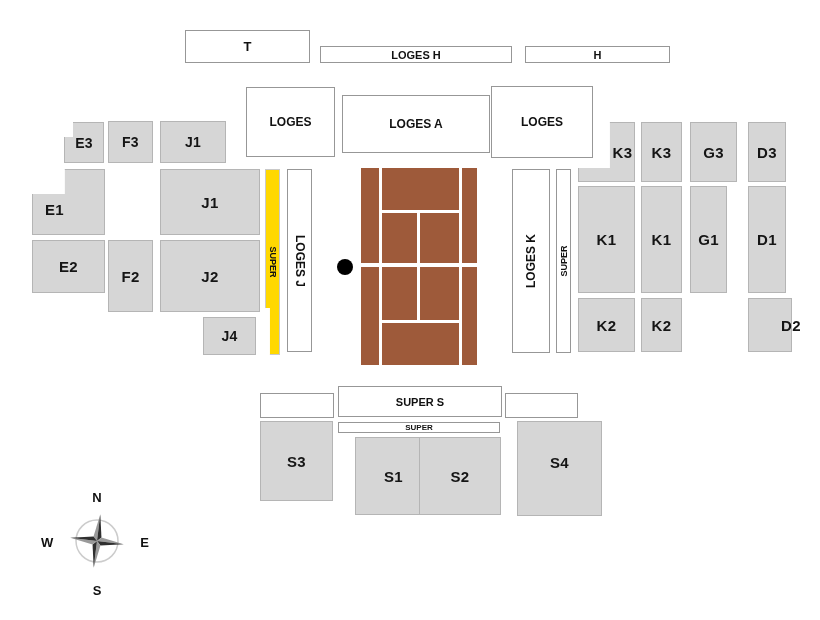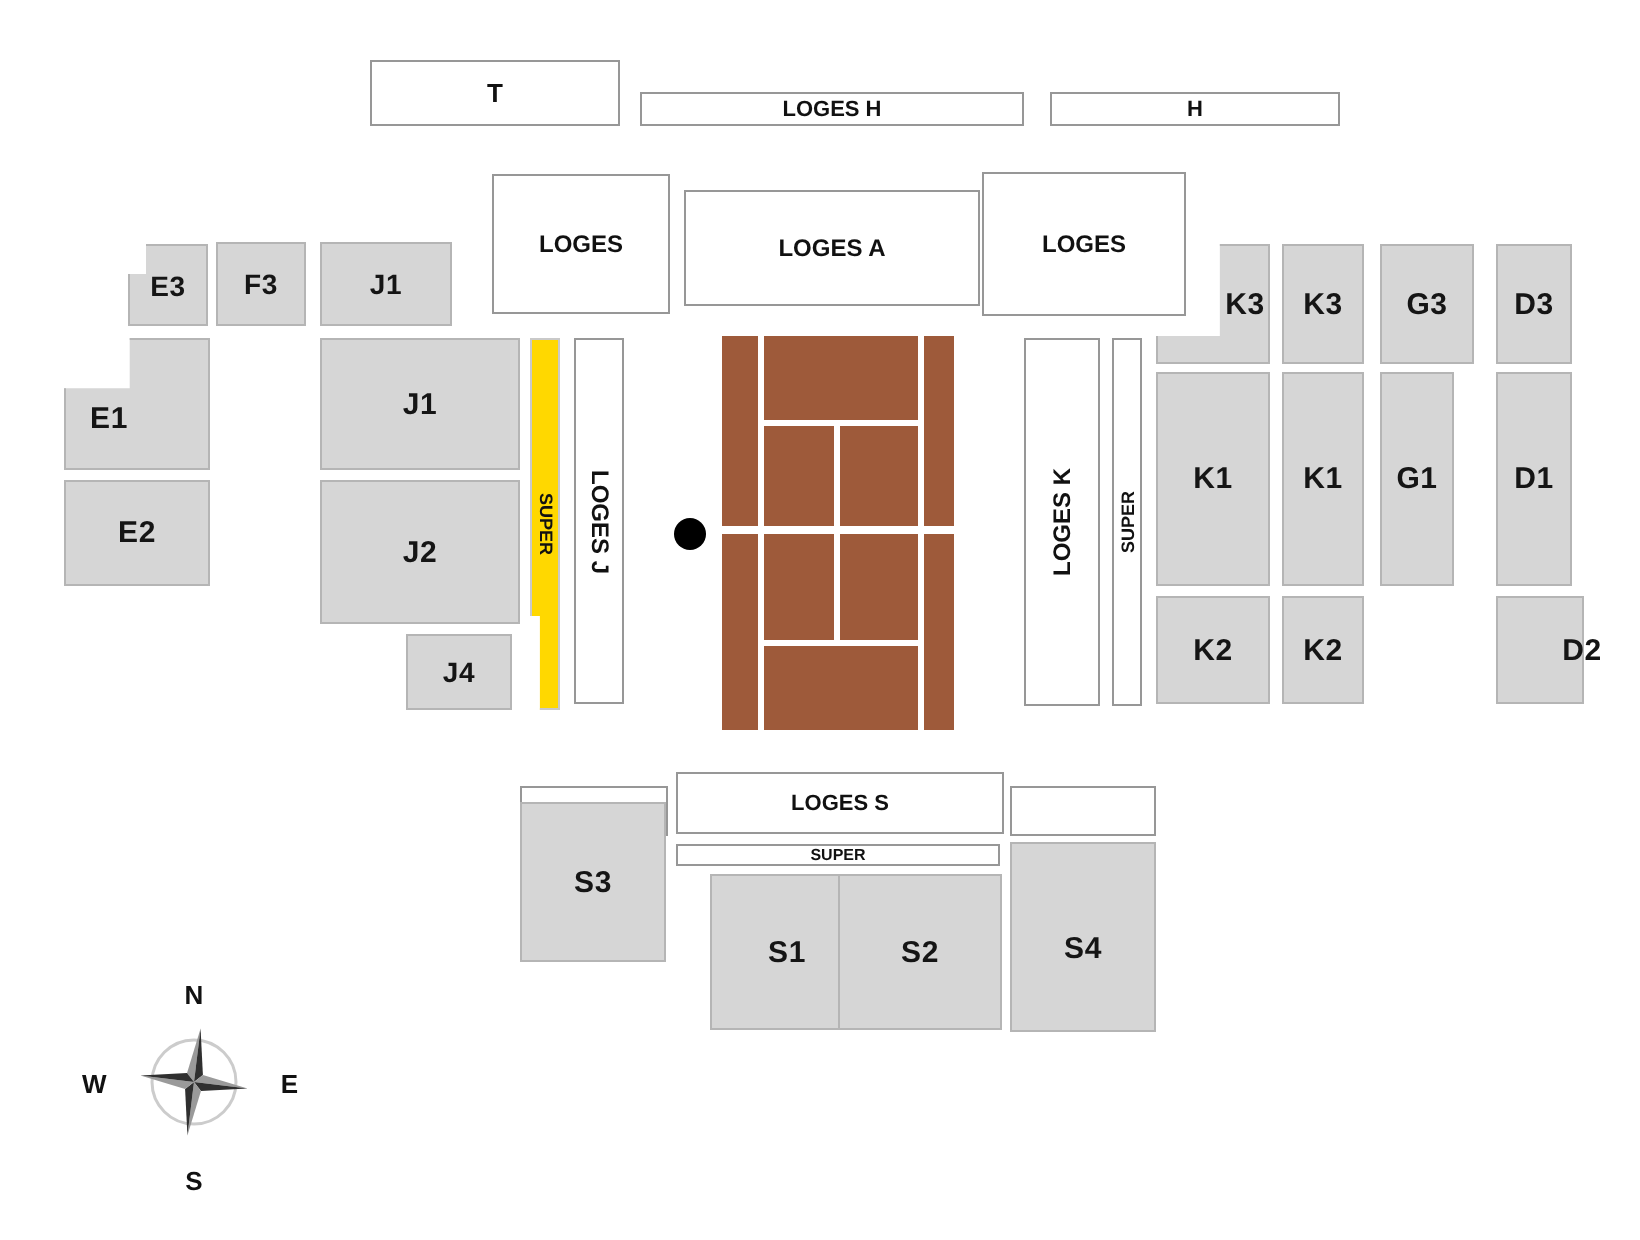--- a/index.html
+++ b/index.html
@@ -38,20 +38,21 @@
   <div class="blk sm" style="left:64px;top:122px;width:40px;height:41px;
        clip-path:polygon(22.5% 0,100% 0,100% 100%,0 100%,0 36.6%,22.5% 36.6%);">E3</div>
   <div class="blk sm" style="left:108px;top:121px;width:45px;height:42px;">F3</div>
   <div class="blk sm" style="left:160px;top:121px;width:66px;height:42px;">J1</div>
 
   <div class="blk" style="left:32px;top:169px;width:73px;height:66px;padding-right:28px;padding-top:14px;
        clip-path:polygon(45% 0,100% 0,100% 100%,0 100%,0 38%,45% 38%);">E1</div>
   <div class="blk" style="left:160px;top:169px;width:100px;height:66px;">J1</div>
 
   <div class="blk" style="left:32px;top:240px;width:73px;height:53px;">E2</div>
+  <div class="blk" style="left:108px;top:240px;width:45px;height:72px;">F2</div>
   <div class="blk" style="left:160px;top:240px;width:100px;height:72px;">J2</div>
   <div class="blk sm" style="left:203px;top:317px;width:53px;height:38px;">J4</div>
 
   <div class="strip" style="left:265px;top:169px;width:15px;height:186px;background:#ffd800;border:1px solid #c9c9c9;
        clip-path:polygon(0 0,100% 0,100% 100%,33% 100%,33% 74.7%,0 74.7%);">
     <span class="vtext cw" style="font-size:9px;">SUPER</span>
   </div>
   <div class="strip" style="left:287px;top:169px;width:25px;height:183px;background:#fff;border:1px solid #979797;">
     <span class="vtext cw" style="font-size:12px;">LOGES J</span>
   </div>
@@ -82,28 +83,28 @@
   <div class="blk" style="left:578px;top:186px;width:57px;height:107px;">K1</div>
   <div class="blk" style="left:641px;top:186px;width:41px;height:107px;">K1</div>
   <div class="blk" style="left:690px;top:186px;width:37px;height:107px;">G1</div>
   <div class="blk" style="left:748px;top:186px;width:38px;height:107px;">D1</div>
 
   <div class="blk" style="left:578px;top:298px;width:57px;height:54px;">K2</div>
   <div class="blk" style="left:641px;top:298px;width:41px;height:54px;">K2</div>
   <div class="blk" style="left:748px;top:298px;width:38px;height:54px;padding-left:42px;">D2</div>
 
   <div class="wbox" style="left:260px;top:393px;width:74px;height:25px;"></div>
-  <div class="wbox" style="left:338px;top:386px;width:164px;height:31px;font-size:11px;">LOGES S</div>
+  <div class="wbox" style="left:338px;top:386px;width:164px;height:31px;font-size:11px;">SUPER S</div>
   <div class="wbox" style="left:505px;top:393px;width:73px;height:25px;"></div>
   <div class="wbox" style="left:338px;top:422px;width:162px;height:11px;font-size:8px;">SUPER</div>
 
-  <div class="blk" style="left:260px;top:401px;width:73px;height:80px;">S3</div>
+  <div class="blk" style="left:260px;top:421px;width:73px;height:80px;">S3</div>
   <div class="blk" style="left:338px;top:437px;width:77px;height:78px;margin-left:17px;">S1</div>
   <div class="blk" style="left:419px;top:437px;width:82px;height:78px;text-align:center;">S2</div>
-  <div class="blk" style="left:505px;top:421px;width:73px;height:95px;align-items:flex-start;padding-top:44px;">S4</div>
+  <div class="blk" style="left:517px;top:421px;width:85px;height:95px;align-items:flex-start;padding-top:32px;">S4</div>
 
   <div class="compass">
     <span style="left:50%;top:6px;transform:translateX(-50%);">N</span>
     <span style="left:50%;bottom:2px;transform:translateX(-50%);">S</span>
     <span style="left:2px;top:50%;transform:translateY(-50%);">W</span>
     <span style="right:6px;top:50%;transform:translateY(-50%);">E</span>
     <svg style="position:absolute;left:28px;top:27px;" width="60" height="60" viewBox="-30 -30 60 60">
       <circle cx="0" cy="0" r="21" fill="none" stroke="#cccccc" stroke-width="1.5"></circle>
       <g transform="rotate(7)">
         <polygon points="0,-27 0,0 -4,-4" fill="#9a9a9a"></polygon>

